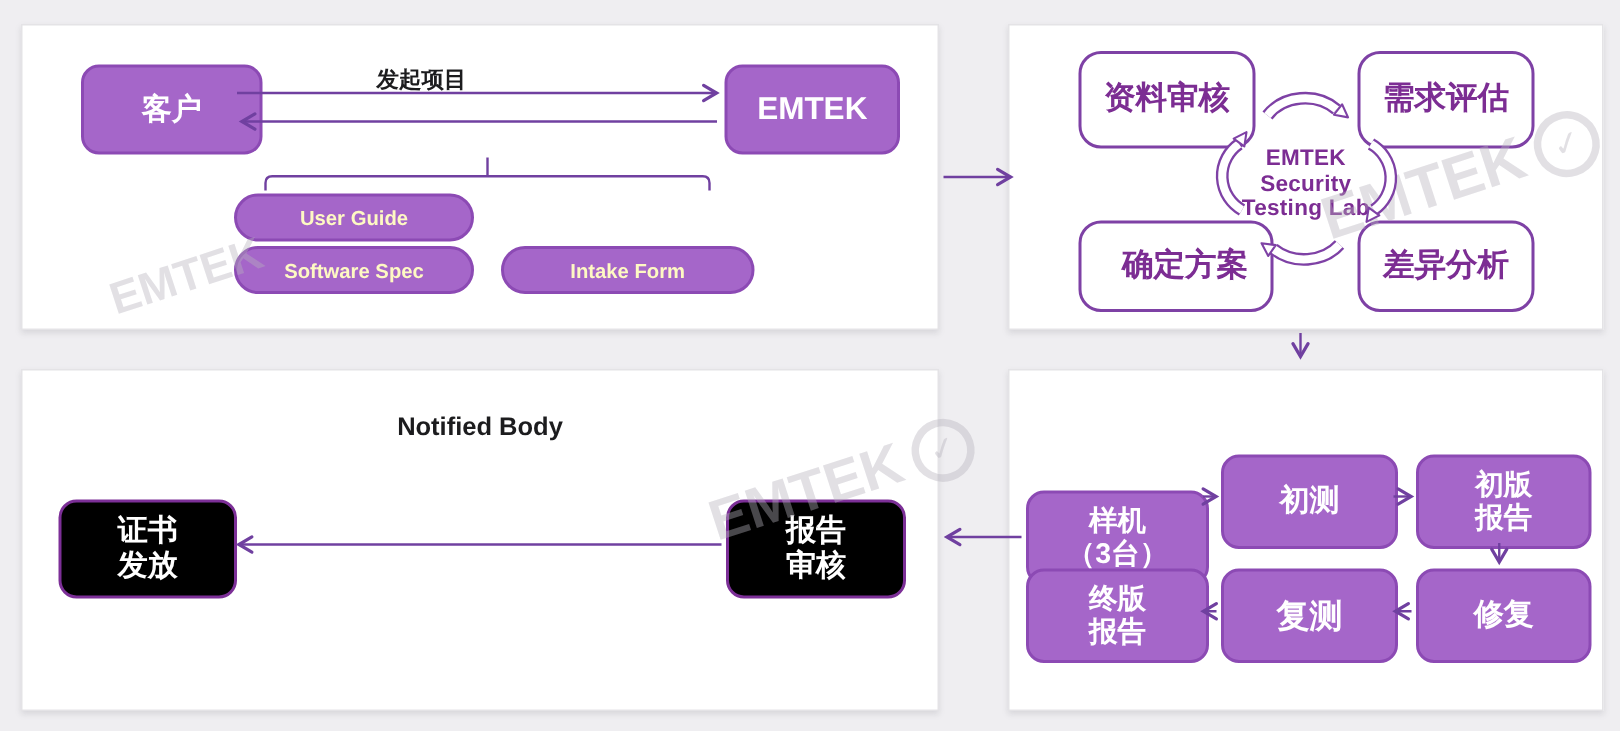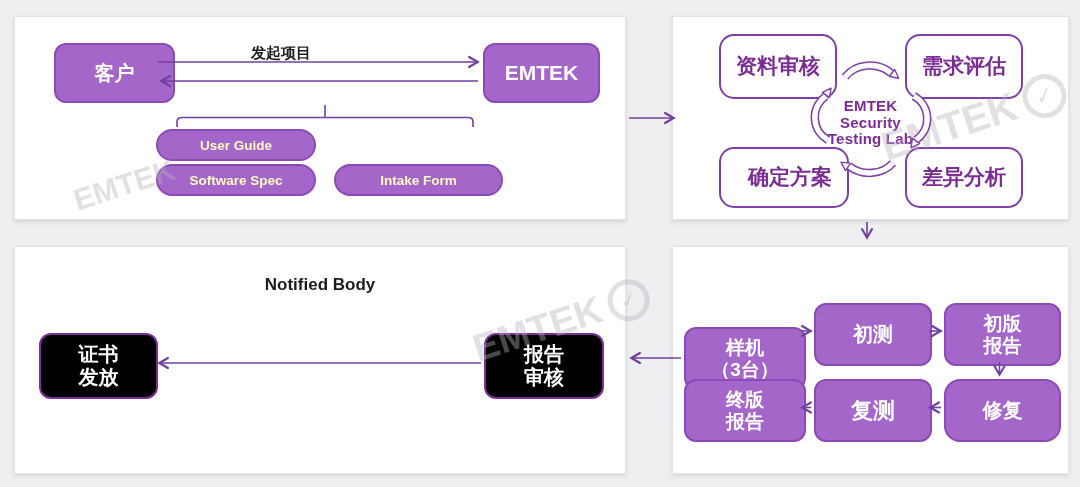--- a/index.html
+++ b/index.html
@@ -94,21 +94,21 @@
 
 <div class="panel" style="left:672px;top:246px;width:395px;height:226px;">
   <div class="box box-solid" style="left:11px;top:56px;width:118px;height:59px;font-size:19px;margin-top:24px;">样机
 （3台）</div>
   <div class="box box-solid" style="left:141px;top:56px;width:114px;height:59px;font-size:20px;text-align:center;">初测</div>
   <div class="box box-solid" style="left:271px;top:56px;width:113px;height:59px;font-size:19px;">初版
 报告</div>
   <div class="box box-solid" style="left:11px;top:132px;width:118px;height:59px;font-size:19px;">终版
 报告</div>
   <div class="box box-solid" style="left:141px;top:132px;width:114px;height:59px;font-size:22px;">复测</div>
-  <div class="box box-solid" style="left:271px;top:132px;width:113px;height:59px;font-size:20px;border-radius:16px;">修复</div>
+  <div class="box box-solid" style="left:271px;top:132px;width:113px;height:59px;font-size:20px;">修复</div>
 </div>
 
 <svg class="arrows" width="1080" height="487" viewBox="0 0 1080 487">
   <defs>
     <marker id="ah" viewBox="0 0 10 10" refX="7" refY="5" markerWidth="9" markerHeight="9" orient="auto-start-reverse">
       <path d="M1.5,1.5 L7.5,5 L1.5,8.5" fill="none" stroke="#7040a0" stroke-width="1.5" stroke-linecap="round"></path>
     </marker>
   </defs>
   <g stroke="#7040a0" stroke-width="1.6" fill="none">
     <path d="M158,62 H477" marker-end="url(#ah)"></path>

